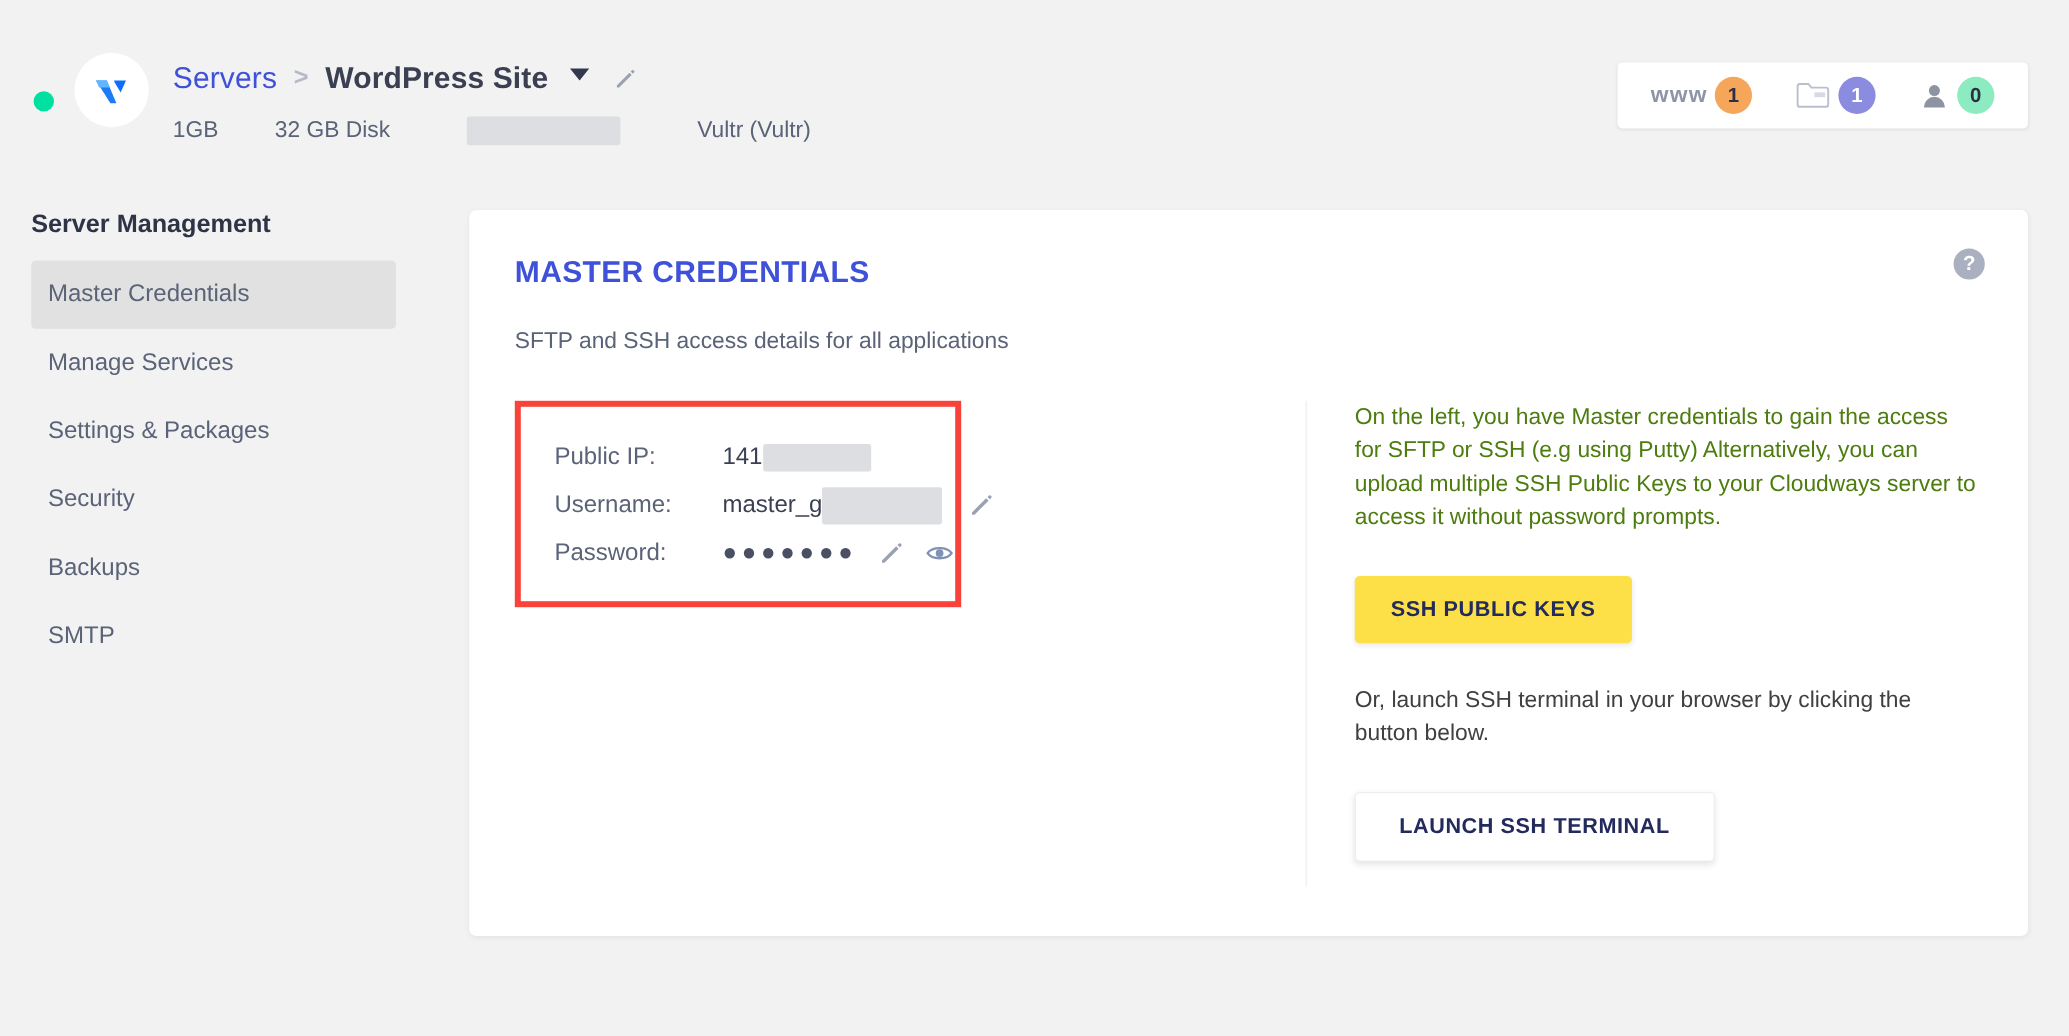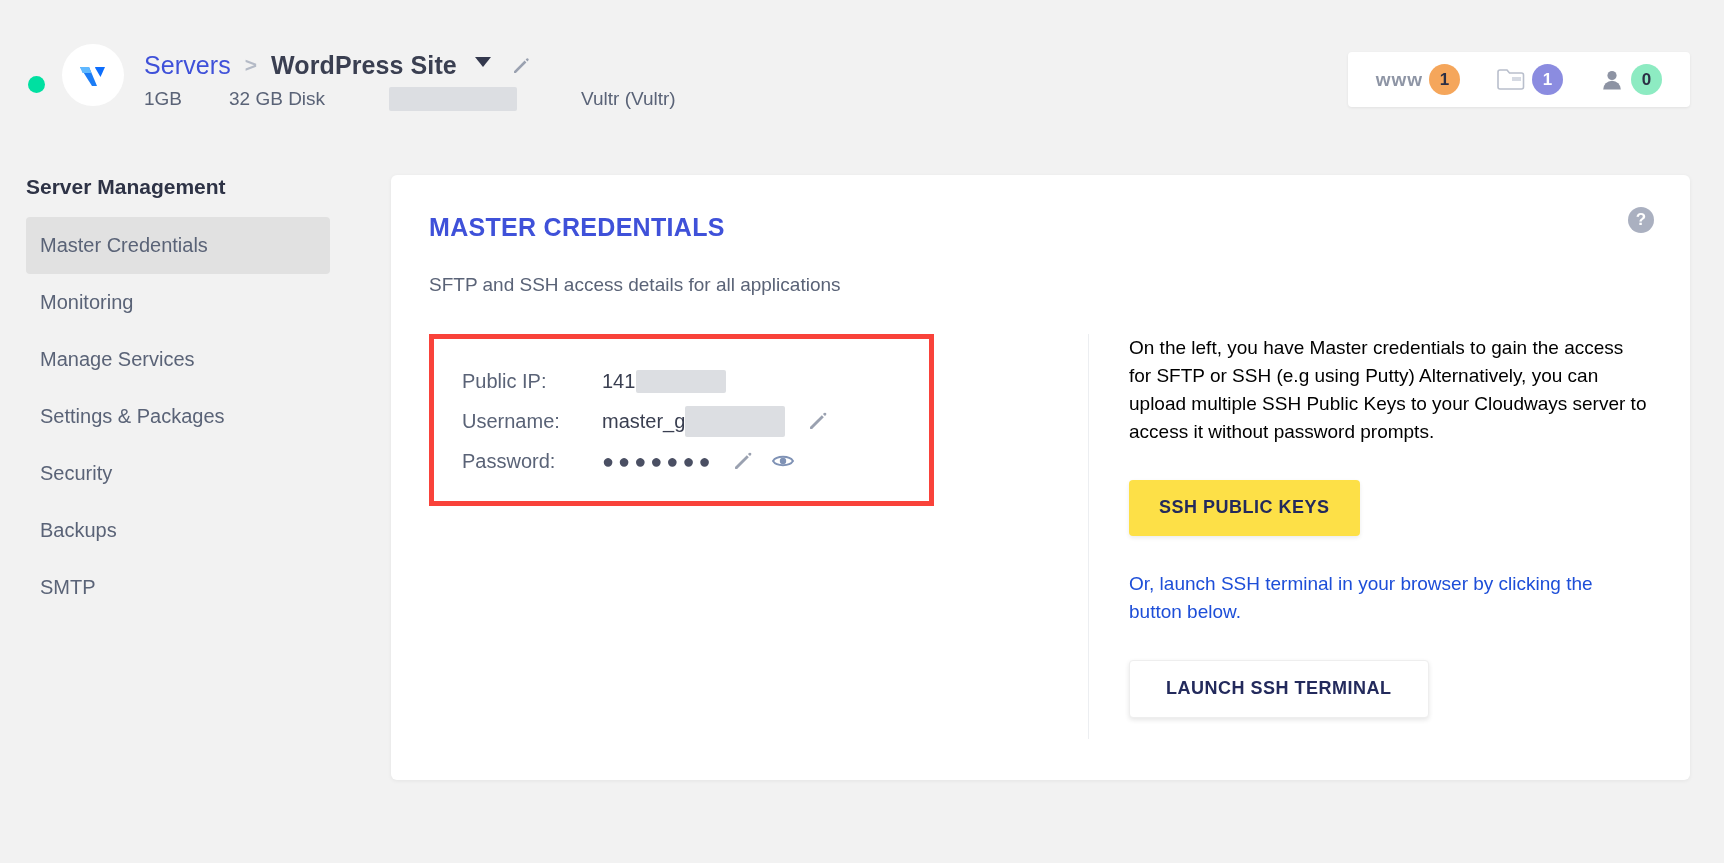--- a/index.html
+++ b/index.html
@@ -85,21 +85,21 @@
     margin-left: 20px;
     cursor: pointer;
     display: inline-flex;
     position: relative;
     top: 1px;
   }
 
   .specs {
     display: flex;
     align-items: center;
-    margin-top: 5px;
+    margin-top: 15px;
     font-size: 19px;
     color: #5a6377;
   }
   .specs .sp { margin-right: 0; }
   .sp-ram { width: 85px; }
   .sp-disk { width: 160px; }
   .redact {
     background: #dcdee2;
     border-radius: 2px;
     display: inline-block;
@@ -236,21 +236,21 @@
     min-height: 405px;
   }
   .col-right {
     flex: 1;
     padding-left: 40px;
   }
 
   
   .cred-box {
     border: 5px solid #f9423a;
-    width: 505px;
+    width: 372px;
     padding: 22px 20px 20px 28px;
   }
   .cred-row {
     display: flex;
     align-items: center;
     height: 40px;
   }
   .cred-label {
     width: 140px;
     flex: 0 0 140px;
@@ -276,21 +276,21 @@
     display: inline-flex;
     align-items: center;
     cursor: pointer;
   }
   .user-pencil { margin-left: 22px; }
 
   
   .rc-para {
     font-size: 19px;
     line-height: 1.47;
-    color: #000000;
+    color: #4d7c0f;
     max-width: 580px;
   }
   .btn-green {
     margin-top: 34px;
     background: #fde047;
     color: #232a5c;
     border: none;
     border-radius: 4px;
     font-size: 18px;
     font-weight: 700;
@@ -300,21 +300,21 @@
     display: inline-flex;
     align-items: center;
     cursor: pointer;
     font-family: "Liberation Sans", sans-serif;
     box-shadow: 0 2px 4px rgba(0,0,0,0.08);
   }
   .rc-para2 {
     margin-top: 34px;
     font-size: 19px;
     line-height: 1.47;
-    color: #1d4ed8;
+    color: #404040;
     max-width: 580px;
   }
   .btn-white {
     margin-top: 34px;
     background: #ffffff;
     color: #232a5c;
     border: 1px solid #eeeeee;
     border-radius: 4px;
     font-size: 18px;
     font-weight: 700;
@@ -390,23 +390,20 @@
   </div>
 </div>
 
 <div class="body-wrap">
 
   <div class="sidebar">
     <div class="sidebar-title">Server Management</div>
 
     <div class="nav-item active">
       <span>Master Credentials</span>
-    </div>
-    <div class="nav-item">
-      <span>Monitoring</span>
     </div>
     <div class="nav-item">
       <span>Manage Services</span>
     </div>
     <div class="nav-item">
       <span>Settings &amp; Packages</span>
     </div>
     <div class="nav-item">
       <span>Security</span>
     </div>

